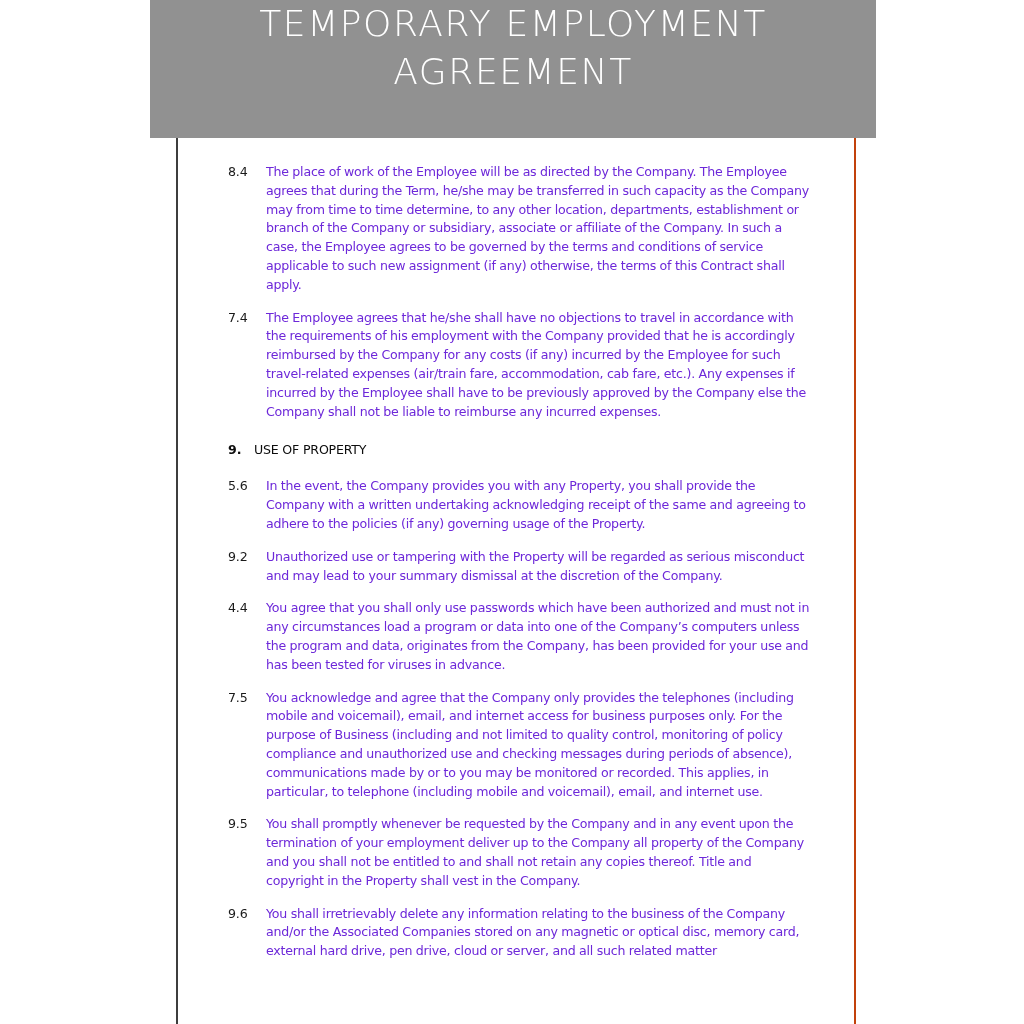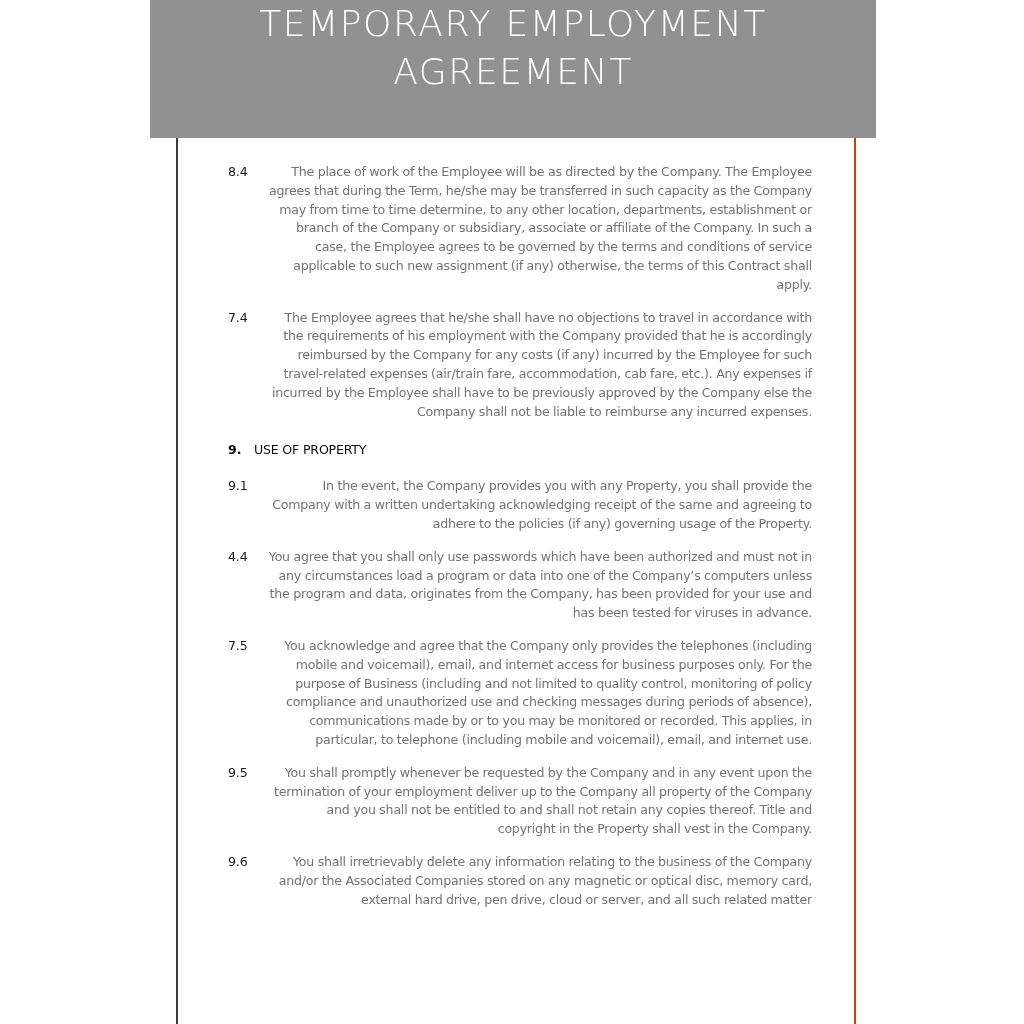--- a/index.html
+++ b/index.html
@@ -73,22 +73,22 @@
     font-size: 12.6px;
     line-height: 18.8px;
     color: #1a1a1a;
     letter-spacing: -0.15px;
   }
   .clause-body {
     flex: 1 1 auto;
     font-family: "DejaVu Sans", sans-serif;
     font-size: 12.6px;
     line-height: 18.8px;
-    color: #737373;
-    text-align: right;
+    color: #6d28d9;
+    text-align: left;
     letter-spacing: -0.22px;
     word-spacing: -0.2px;
   }
 
   
   .section-heading {
     display: flex;
     align-items: flex-start;
     margin-top: 20px;
     margin-bottom: 18px;
@@ -126,22 +126,26 @@
       </div>
       <div class="clause">
         <span class="clause-number">7.4</span>
         <span class="clause-body">The Employee agrees that he/she shall have no objections to travel in accordance with the requirements of his employment with the Company provided that he is accordingly reimbursed by the Company for any costs (if any) incurred by the Employee for such travel-related expenses (air/train fare, accommodation, cab fare, etc.). Any expenses if incurred by the Employee shall have to be previously approved by the Company else the Company shall not be liable to reimburse any incurred expenses.</span>
       </div>
       <div class="section-heading">
         <span class="section-number">9.</span>
         <span class="section-title">USE OF PROPERTY</span>
       </div>
       <div class="clause">
-        <span class="clause-number">9.1</span>
+        <span class="clause-number">5.6</span>
         <span class="clause-body">In the event, the Company provides you with any Property, you shall provide the Company with a written undertaking acknowledging receipt of the same and agreeing to adhere to the policies (if any) governing usage of the Property.</span>
+      </div>
+      <div class="clause">
+        <span class="clause-number">9.2</span>
+        <span class="clause-body">Unauthorized use or tampering with the Property will be regarded as serious misconduct and may lead to your summary dismissal at the discretion of the Company.</span>
       </div>
       <div class="clause">
         <span class="clause-number">4.4</span>
         <span class="clause-body">You agree that you shall only use passwords which have been authorized and must not in any circumstances load a program or data into one of the Company’s computers unless the program and data, originates from the Company, has been provided for your use and has been tested for viruses in advance.</span>
       </div>
       <div class="clause">
         <span class="clause-number">7.5</span>
         <span class="clause-body">You acknowledge and agree that the Company only provides the telephones (including mobile and voicemail), email, and internet access for business purposes only. For the purpose of Business (including and not limited to quality control, monitoring of policy compliance and unauthorized use and checking messages during periods of absence), communications made by or to you may be monitored or recorded. This applies, in particular, to telephone (including mobile and voicemail), email, and internet use.</span>
       </div>
       <div class="clause">

